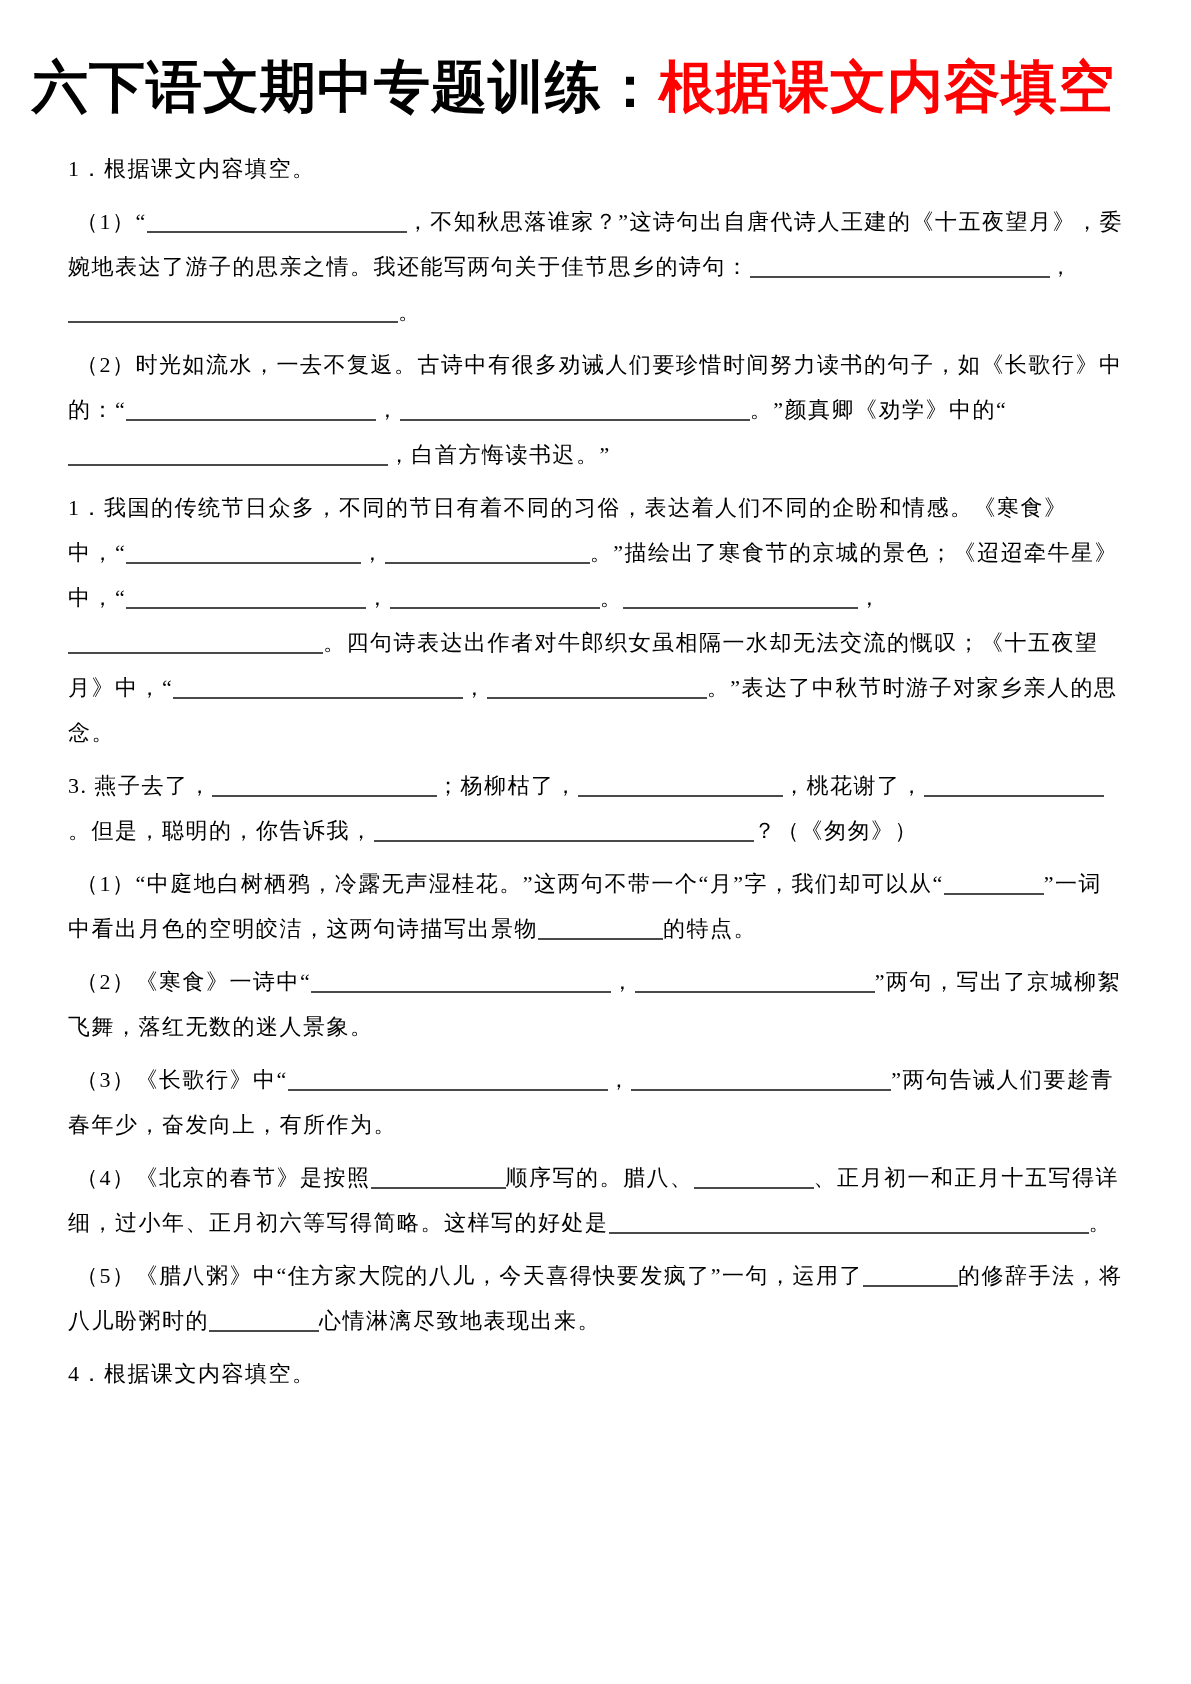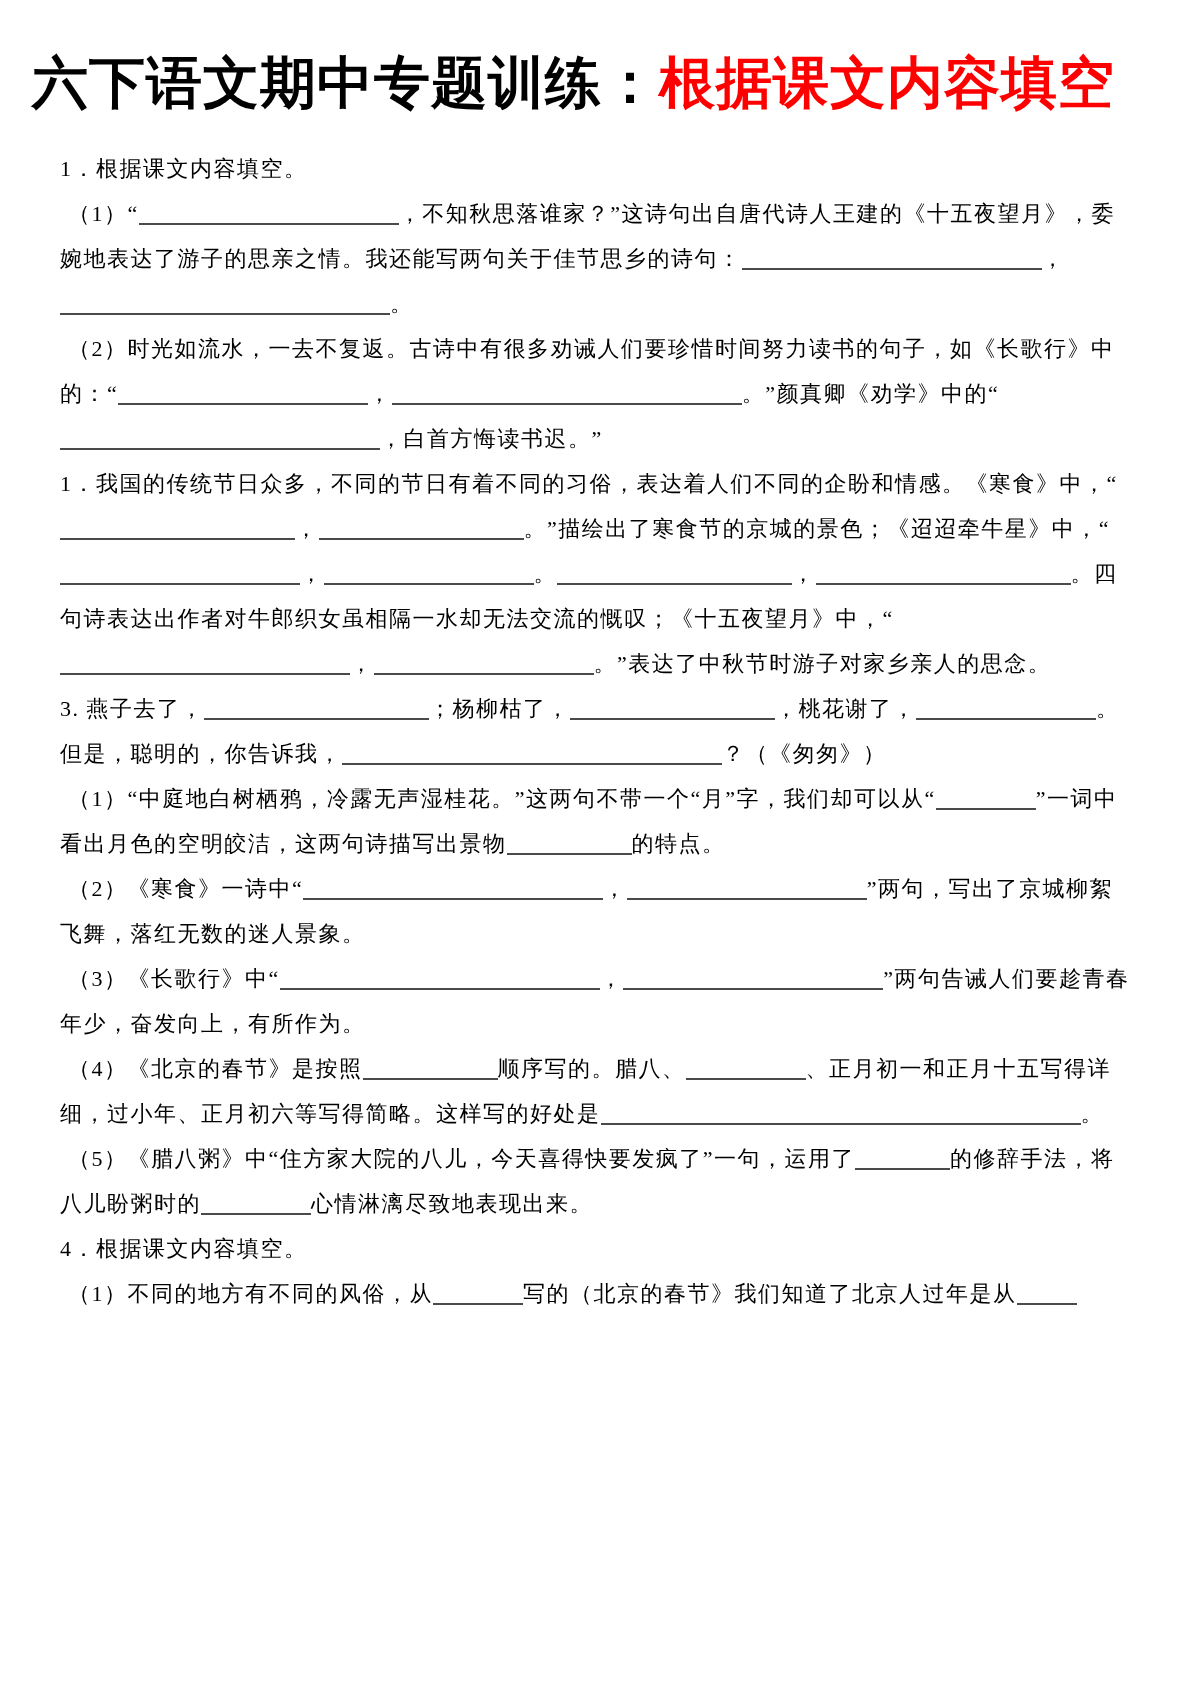--- a/index.html
+++ b/index.html
@@ -9,31 +9,31 @@
     width: 1191px;
     height: 1684px;
     margin: 0 auto;
     background: #ffffff;
     padding: 52px 58px 0 60px;
     overflow: hidden;
     font-family: "Liberation Serif", "DejaVu Serif", serif;
     color: #000000;
   }
   .title {
-    font-family: Liberation Mono, monospace;
+    font-family: Liberation Serif, serif;
     font-weight: bold;
     font-size: 56px;
     line-height: 1.25;
     letter-spacing: 1px;
     margin: 0 0 24px -28px;
     white-space: nowrap;
   }
   .title .red {  }
   .worksheet { font-size: 22px; line-height: 45px; letter-spacing: 1.5px; }
-  .para { margin: 0; }
+  .para { margin: 8px; }
   .para.indent { text-indent: 8px; }
   .blank {
     display: inline-block;
     height: 20px;
     border-bottom: 2px solid #4a4a4a;
     vertical-align: -4px;
   }
 </style>
 </head>
 <body>
@@ -47,15 +47,14 @@
       <p class="para indent"><span>（1）“</span><span class="blank" style="width: 260px; border-bottom-color: rgb(74, 74, 74);"></span><span>，不知秋思落谁家？”这诗句出自唐代诗人王建的《十五夜望月》，委婉地表达了游子的思亲之情。我还能写两句关于佳节思乡的诗句：</span><span class="blank" style="width: 300px; border-bottom-color: rgb(74, 74, 74);"></span><span>，</span><span class="blank" style="width: 330px; border-bottom-color: rgb(74, 74, 74);"></span><span>。</span></p>
       <p class="para indent"><span>（2）时光如流水，一去不复返。古诗中有很多劝诫人们要珍惜时间努力读书的句子，如《长歌行》中的：“</span><span class="blank" style="width: 250px; border-bottom-color: rgb(74, 74, 74);"></span><span>，</span><span class="blank" style="width: 350px; border-bottom-color: rgb(74, 74, 74);"></span><span>。”颜真卿《劝学》中的“</span><span class="blank" style="width: 320px; border-bottom-color: rgb(74, 74, 74);"></span><span>，白首方悔读书迟。”</span></p>
       <p class="para"><span>1．我国的传统节日众多，不同的节日有着不同的习俗，表达着人们不同的企盼和情感。《寒食》中，“</span><span class="blank" style="width: 235px; border-bottom-color: rgb(74, 74, 74);"></span><span>，</span><span class="blank" style="width: 205px; border-bottom-color: rgb(74, 74, 74);"></span><span>。”描绘出了寒食节的京城的景色；《迢迢牵牛星》中，“</span><span class="blank" style="width: 240px; border-bottom-color: rgb(74, 74, 74);"></span><span>，</span><span class="blank" style="width: 210px; border-bottom-color: rgb(74, 74, 74);"></span><span>。</span><span class="blank" style="width: 235px; border-bottom-color: rgb(74, 74, 74);"></span><span>，</span><span class="blank" style="width: 255px; border-bottom-color: rgb(74, 74, 74);"></span><span>。四句诗表达出作者对牛郎织女虽相隔一水却无法交流的慨叹；《十五夜望月》中，“</span><span class="blank" style="width: 290px; border-bottom-color: rgb(74, 74, 74);"></span><span>，</span><span class="blank" style="width: 220px; border-bottom-color: rgb(74, 74, 74);"></span><span>。”表达了中秋节时游子对家乡亲人的思念。</span></p>
       <p class="para"><span>3. 燕子去了，</span><span class="blank" style="width: 225px; border-bottom-color: rgb(74, 74, 74);"></span><span>；杨柳枯了，</span><span class="blank" style="width: 205px; border-bottom-color: rgb(74, 74, 74);"></span><span>，桃花谢了，</span><span class="blank" style="width: 180px; border-bottom-color: rgb(74, 74, 74);"></span><span>。但是，聪明的，你告诉我，</span><span class="blank" style="width: 380px; border-bottom-color: rgb(74, 74, 74);"></span><span>？（《匆匆》）</span></p>
       <p class="para indent"><span>（1）“中庭地白树栖鸦，冷露无声湿桂花。”这两句不带一个“月”字，我们却可以从“</span><span class="blank" style="width: 100px; border-bottom-color: rgb(74, 74, 74);"></span><span>”一词中看出月色的空明皎洁，这两句诗描写出景物</span><span class="blank" style="width: 125px; border-bottom-color: rgb(74, 74, 74);"></span><span>的特点。</span></p>
       <p class="para indent"><span>（2）《寒食》一诗中“</span><span class="blank" style="width: 300px; border-bottom-color: rgb(74, 74, 74);"></span><span>，</span><span class="blank" style="width: 240px; border-bottom-color: rgb(74, 74, 74);"></span><span>”两句，写出了京城柳絮飞舞，落红无数的迷人景象。</span></p>
       <p class="para indent"><span>（3）《长歌行》中“</span><span class="blank" style="width: 320px; border-bottom-color: rgb(74, 74, 74);"></span><span>，</span><span class="blank" style="width: 260px; border-bottom-color: rgb(74, 74, 74);"></span><span>”两句告诫人们要趁青春年少，奋发向上，有所作为。</span></p>
       <p class="para indent"><span>（4）《北京的春节》是按照</span><span class="blank" style="width: 135px; border-bottom-color: rgb(74, 74, 74);"></span><span>顺序写的。腊八、</span><span class="blank" style="width: 120px; border-bottom-color: rgb(74, 74, 74);"></span><span>、正月初一和正月十五写得详细，过小年、正月初六等写得简略。这样写的好处是</span><span class="blank" style="width: 480px; border-bottom-color: rgb(74, 74, 74);"></span><span>。</span></p>
       <p class="para indent"><span>（5）《腊八粥》中“住方家大院的八儿，今天喜得快要发疯了”一句，运用了</span><span class="blank" style="width: 95px; border-bottom-color: rgb(74, 74, 74);"></span><span>的修辞手法，将八儿盼粥时的</span><span class="blank" style="width: 110px; border-bottom-color: rgb(74, 74, 74);"></span><span>心情淋漓尽致地表现出来。</span></p>
       <p class="para"><span>4．根据课文内容填空。</span></p>
-      <p class="para indent"><span>（1）不同的地方有不同的风俗，从</span><span class="blank" style="width: 90px; border-bottom-color: rgb(74, 74, 74);"></span><span>写的（北京的春节》我们知道了北京人过年是从</span><span class="blank" style="width: 60px; border-bottom-color: rgb(74, 74, 74);"></span></p>
     </div>
 </div>
 
 </body></html>

